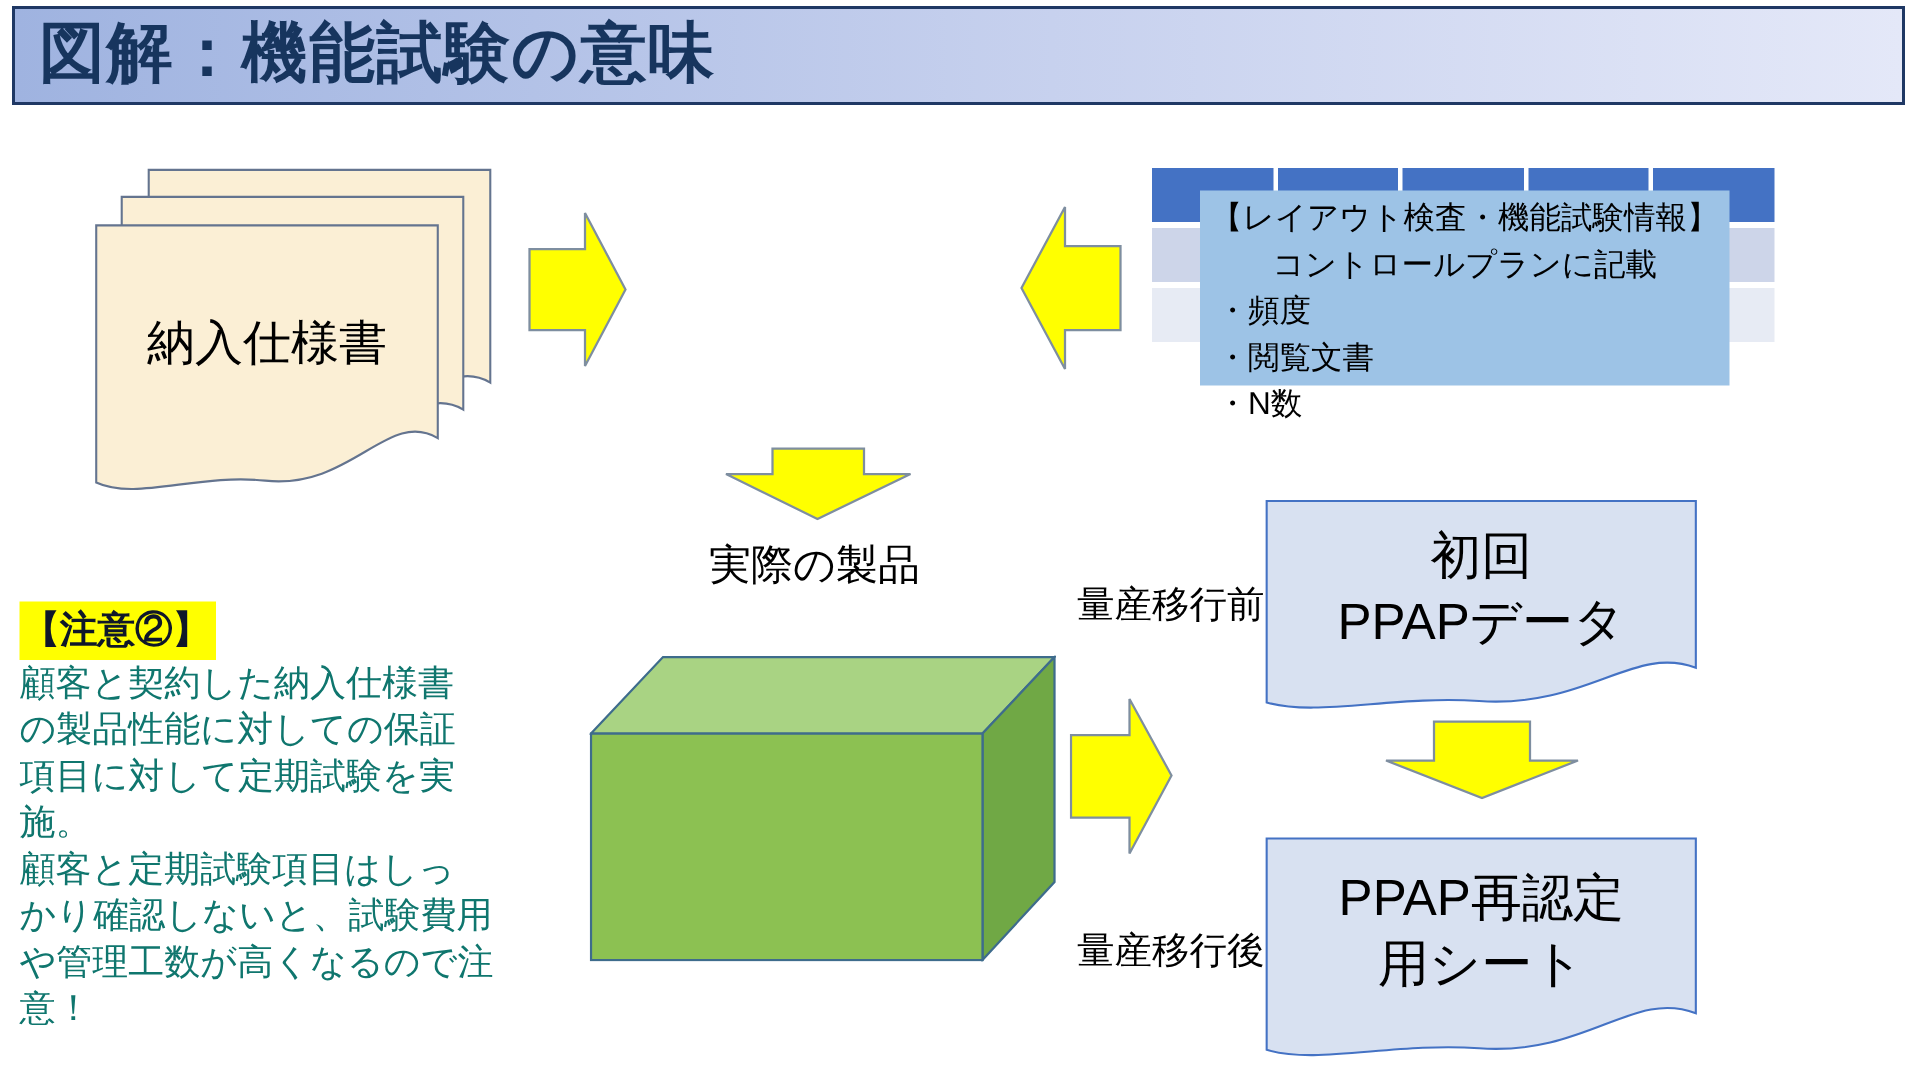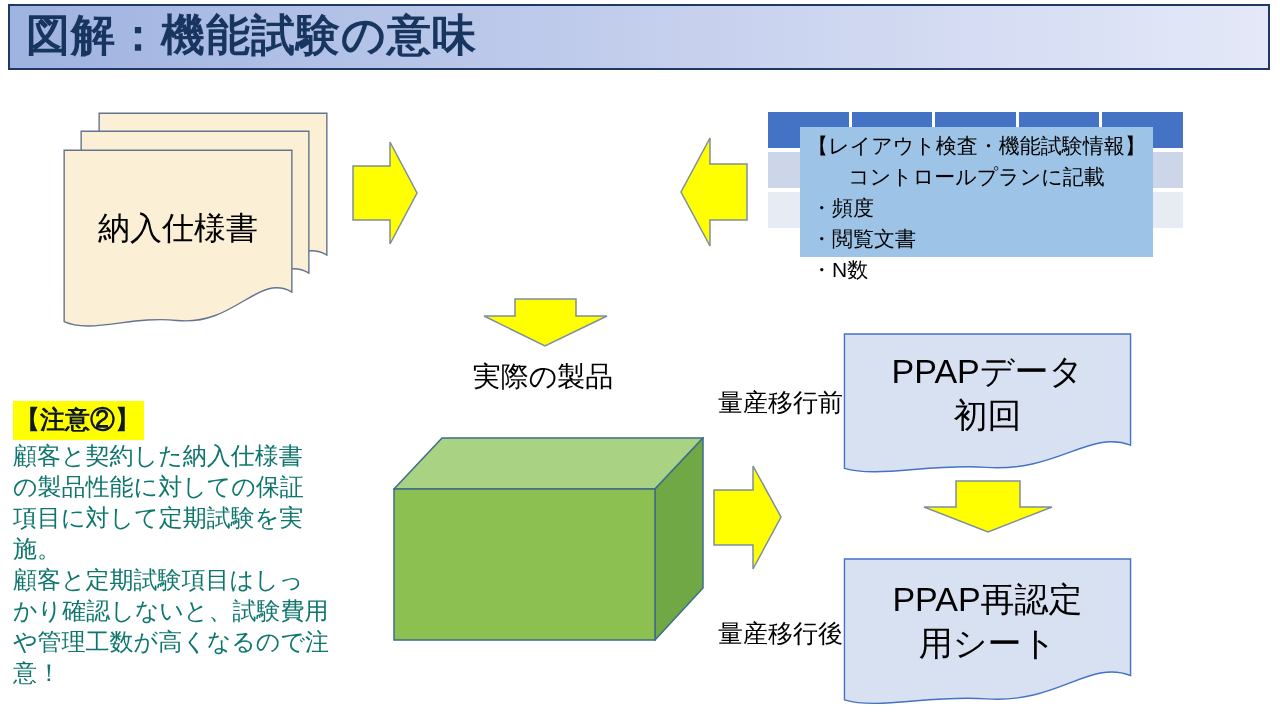--- a/index.html
+++ b/index.html
@@ -125,22 +125,22 @@
   </svg>
 
   <div class="abs phase-label" style="left:718px;top:617px;">量産移行後</div>
   <div class="abs phase-label" style="left:718px;top:386px;">量産移行前</div>
 
   <div class="abs doc" style="left:843px;top:333px;width:289px;height:145px;">
     <svg viewBox="0 0 200 150" preserveAspectRatio="none">
       <path d="M1,1 L199,1 L199,116 C170,100 149,144 99,139 C60,135 24,150 1,140 Z" fill="#D8E1F1" stroke="#4472C4" stroke-width="1.4" vector-effect="non-scaling-stroke"></path>
     </svg>
     <div class="doc-label ppap-label">
+      <div>初回</div>
       <div>PPAPデータ</div>
-      <div>初回</div>
     </div>
   </div>
 
   <svg class="abs" style="left:923px;top:480px;" width="130" height="53" viewBox="0 0 130 53" preserveAspectRatio="none">
     <polygon points="33,1 97,1 97,27 129,27 65,52 1,27 33,27" fill="#FFFF00" stroke="#7E8EA0" stroke-width="1.5" vector-effect="non-scaling-stroke"></polygon>
   </svg>
 
   <div class="abs doc" style="left:843px;top:558px;width:289px;height:152px;">
     <svg viewBox="0 0 200 150" preserveAspectRatio="none">
       <path d="M1,1 L199,1 L199,116 C170,100 149,144 99,139 C60,135 24,150 1,140 Z" fill="#D8E1F1" stroke="#4472C4" stroke-width="1.4" vector-effect="non-scaling-stroke"></path>

